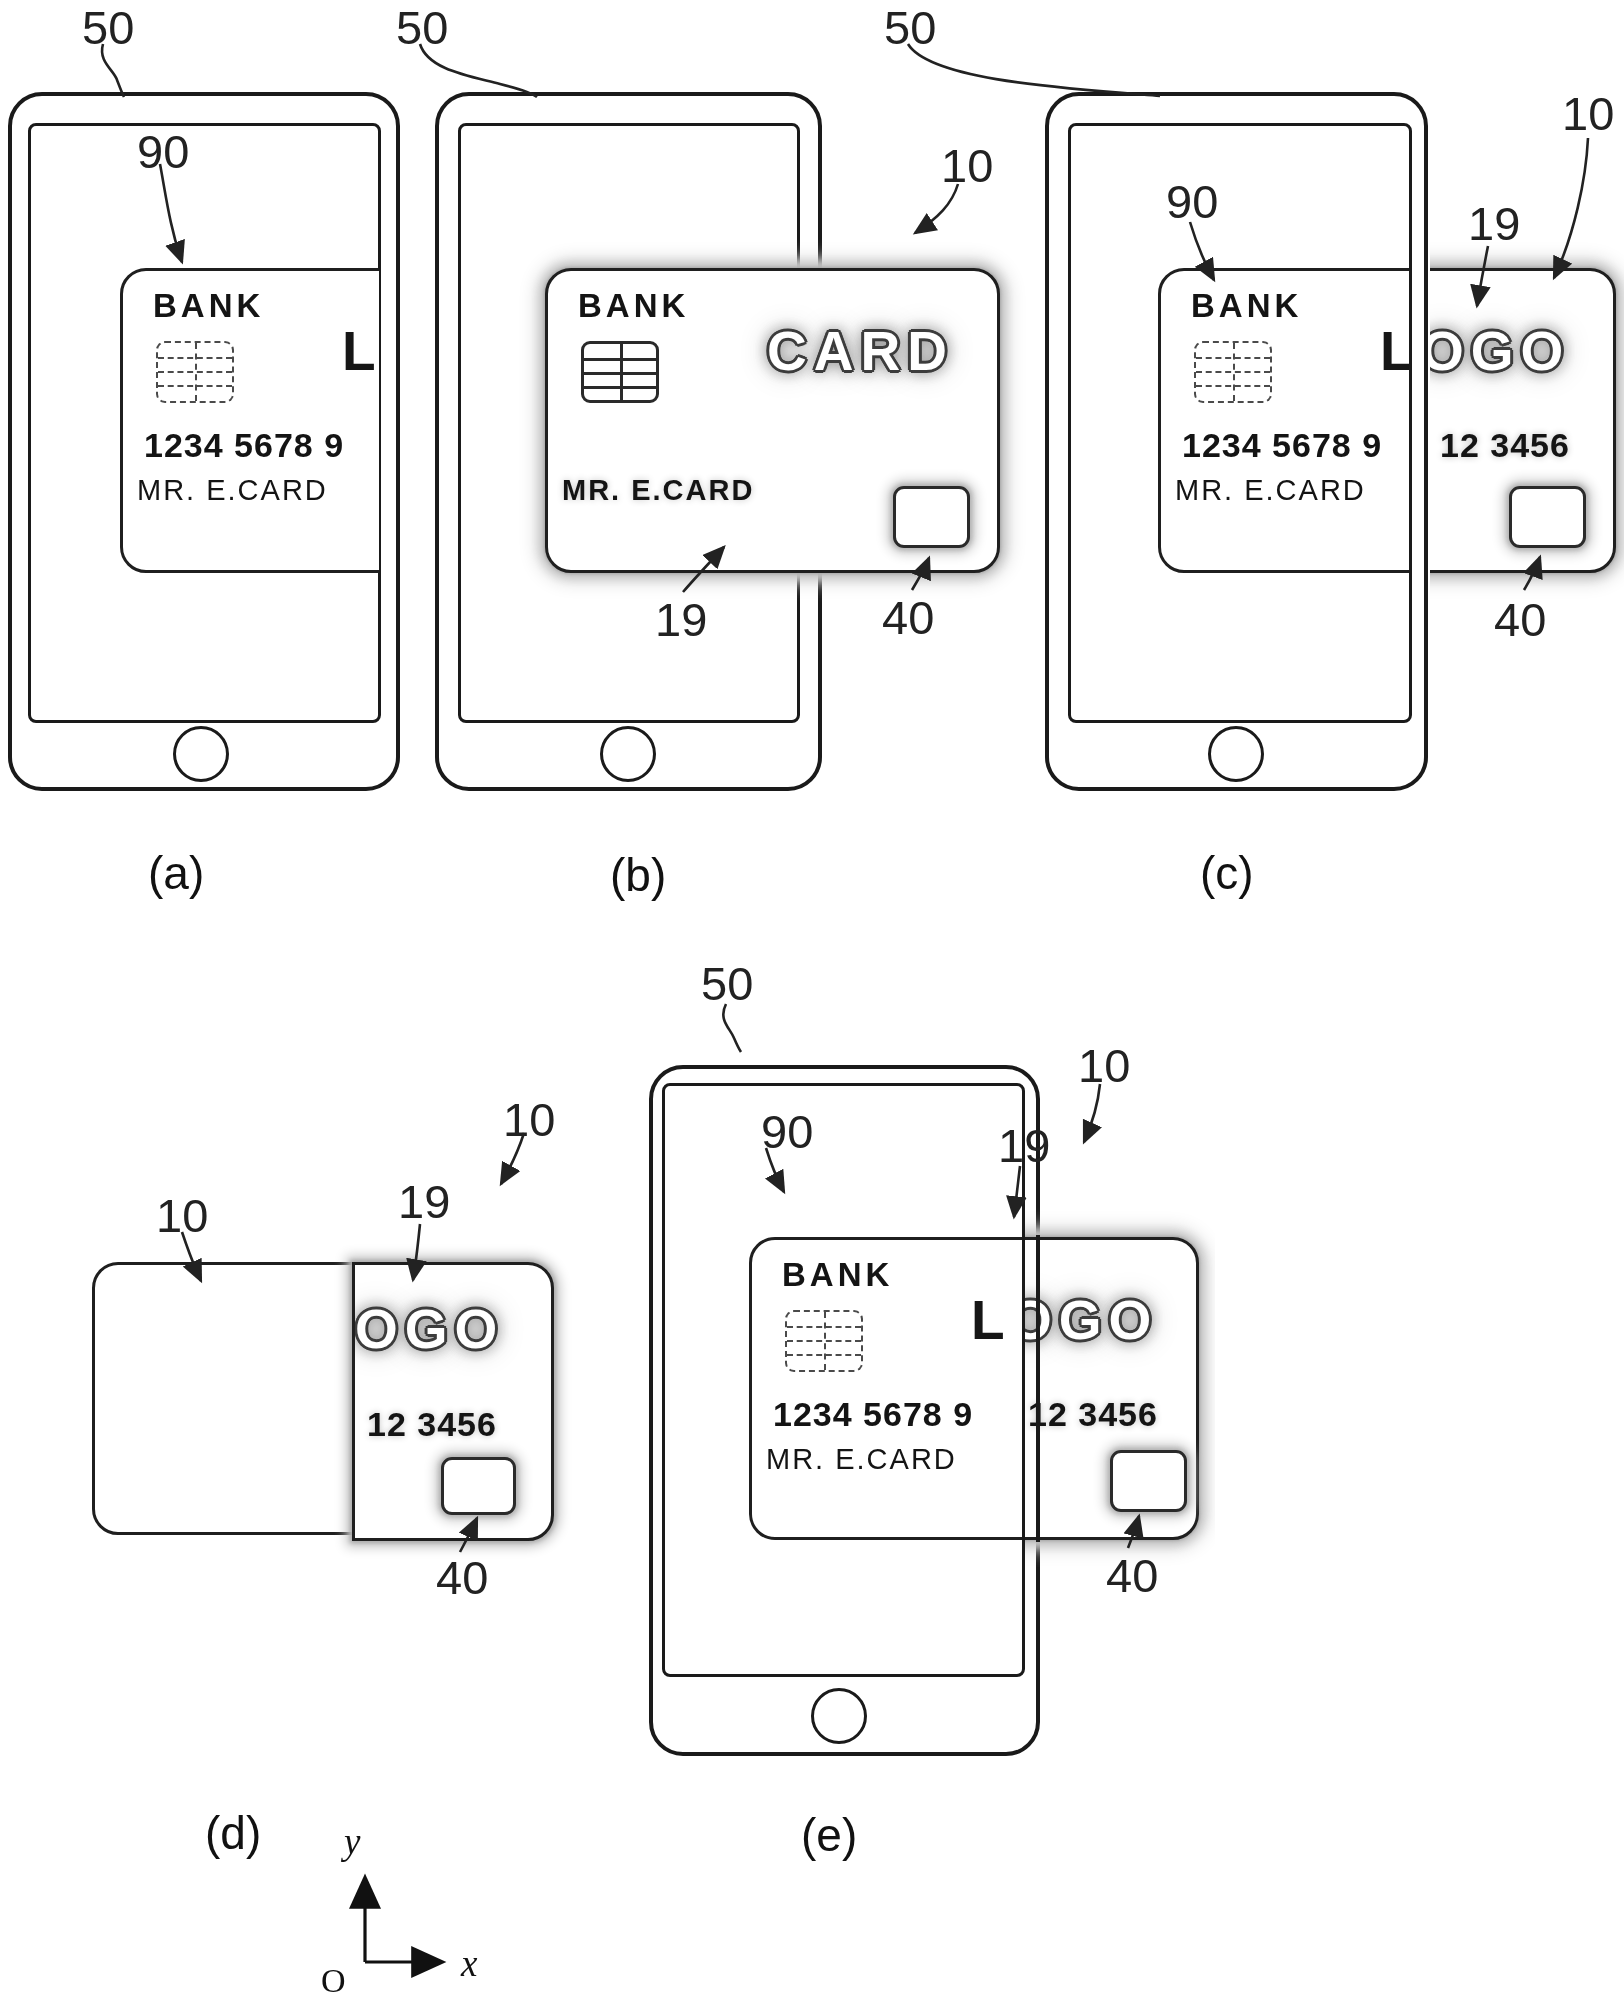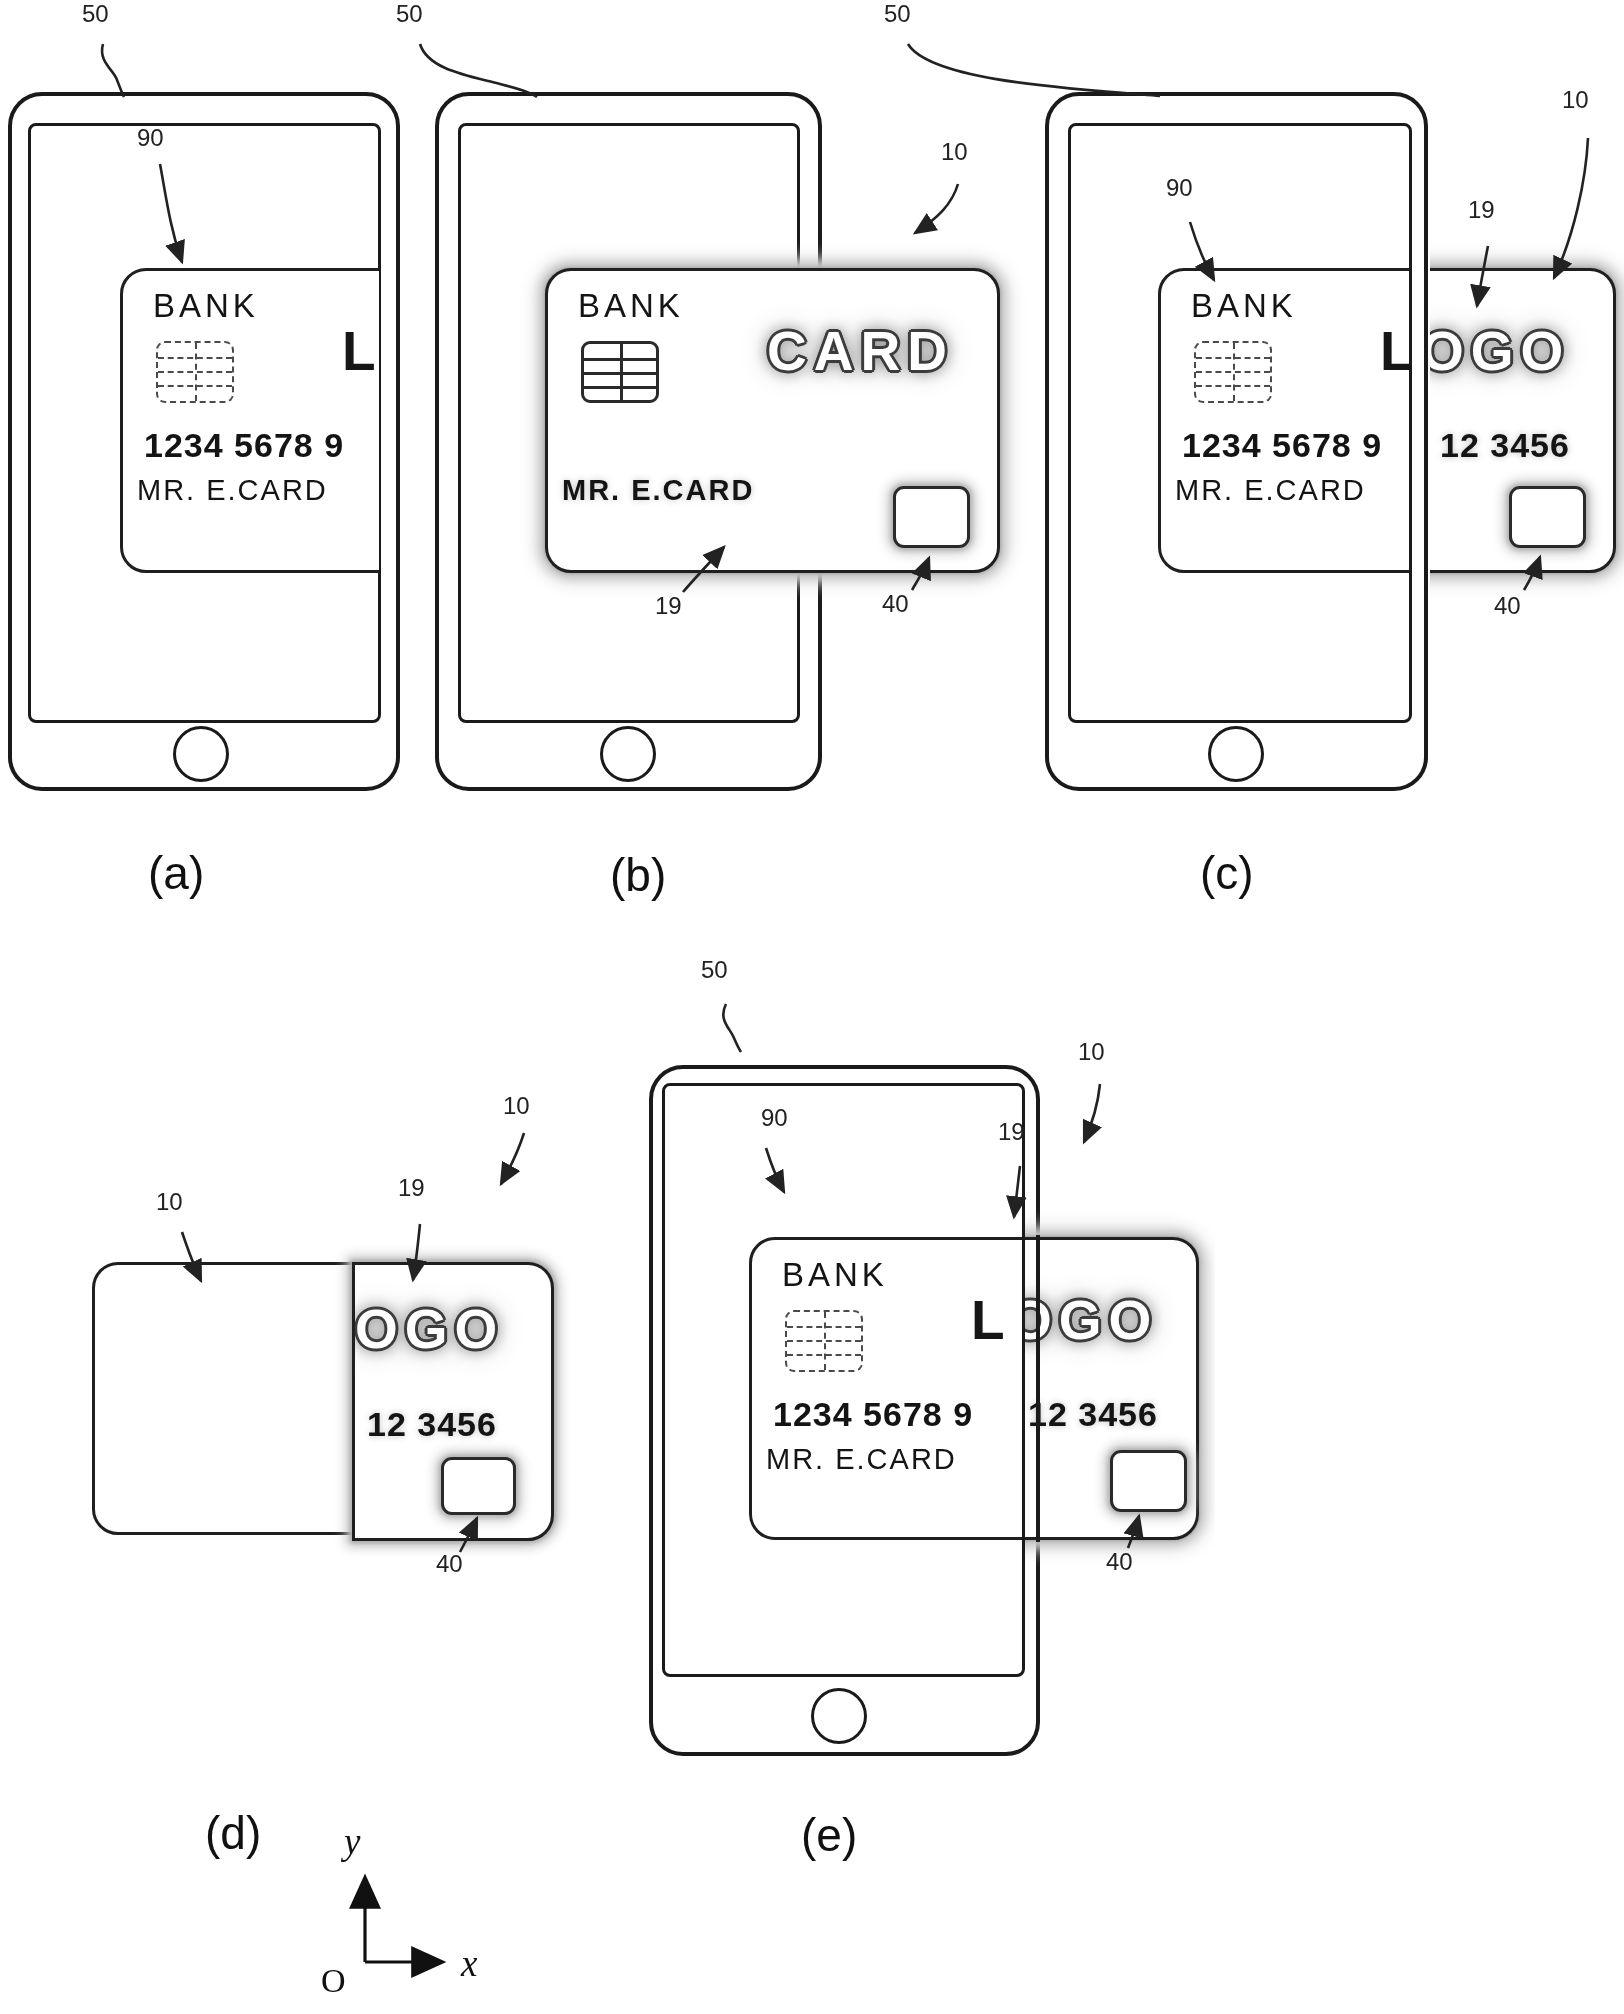--- a/index.html
+++ b/index.html
@@ -9,21 +9,21 @@
   }
   .phone  { position:absolute; border:4px solid #1a1a1a; border-radius:34px; background:#fff; box-sizing:border-box; z-index:1; }
   .screen { position:absolute; border:3px solid #1a1a1a; border-radius:8px;  background:#fff; box-sizing:border-box; z-index:1; }
   .home-button { position:absolute; width:56px; height:56px; border:3px solid #1a1a1a; border-radius:50%; background:#fff; box-sizing:border-box; z-index:1; }
 
   .card-clip { position:absolute; overflow:hidden; z-index:2; }
   .card { position:absolute; top:0; left:0; width:455px; height:305px; background:#fff;
           border:3px solid #1f1f1f; border-radius:26px; box-sizing:border-box; }
   .card.physical { box-shadow:0 0 3px 1px #a8a8a8, 0 0 10px 5px #c2c2c2, 0 0 18px 9px #dadada; }
 
-  .bank { position:absolute; font-size:33px; font-weight:400; letter-spacing:4px; color:#141414; white-space:nowrap; }
+  .bank { position:absolute; font-size:33px; font-weight:700; letter-spacing:4px; color:#141414; white-space:nowrap; }
   .chip { position:absolute; width:78px; height:62px; border:3px solid #2a2a2a; border-radius:9px; box-sizing:border-box; }
   .chip i { position:absolute; display:block; }
   .chip .cv  { left:50%; top:0; bottom:0; width:0; border-left:3px solid #2a2a2a; }
   .chip .ch1 { top:14px; left:0; right:0; height:0; border-top:3px solid #2a2a2a; }
   .chip .ch2 { top:28px; left:0; right:0; height:0; border-top:3px solid #2a2a2a; }
   .chip .ch3 { top:42px; left:0; right:0; height:0; border-top:3px solid #2a2a2a; }
   .chip.dashed { border-style:dashed; border-width:2px; border-color:#4a4a4a; }
   .chip.dashed .cv  { border-left-style:dashed; border-left-width:2px; border-color:#4a4a4a; }
   .chip.dashed .ch1, .chip.dashed .ch2, .chip.dashed .ch3 { border-top-style:dashed; border-top-width:2px; border-color:#4a4a4a; }
 
@@ -38,21 +38,21 @@
   .card-name { position:absolute; font-size:29px; font-weight:500; letter-spacing:2px; color:#141414; white-space:nowrap; }
   .card-name.heavy { font-weight:800; text-shadow:0 0 7px #c6c6c6; }
   .icon-square { position:absolute; width:77px; height:62px; border:3px solid #2a2a2a; border-radius:11px; background:#fff; box-sizing:border-box; }
   .icon-square.glow { box-shadow:0 0 5px 2px #b0b0b0, 0 0 12px 6px #cecece; }
 
   .dright { position:absolute; border:3px solid #1f1f1f; border-radius:0 26px 26px 0; background:#fff; box-sizing:border-box;
             overflow:hidden; box-shadow:0 0 4px 2px #ababab, 0 0 12px 6px #c6c6c6; }
 
   .bezel-line { position:absolute; width:0; z-index:3; }
 
-  .ref-label   { position:absolute; font-size:24px; font-weight:500; color:#222; z-index:5; white-space:nowrap; }
+  .ref-label   { position:absolute; font-size:47px; font-weight:500; color:#222; z-index:5; white-space:nowrap; }
   .panel-label { position:absolute; font-size:46px; font-weight:500; color:#111; z-index:5; white-space:nowrap; }
   .axis-label  { position:absolute; font-size:37px; font-style:italic; font-family:"Liberation Serif", serif; color:#111; z-index:5; }
   .origin-label{ position:absolute; font-size:34px; font-family:"Liberation Serif", serif; color:#111; z-index:5; }
   svg.arrows { position:absolute; left:0; top:0; z-index:4; pointer-events:none; }
 </style>
 </head>
 <body>
 
 <div class="canvas">
 

